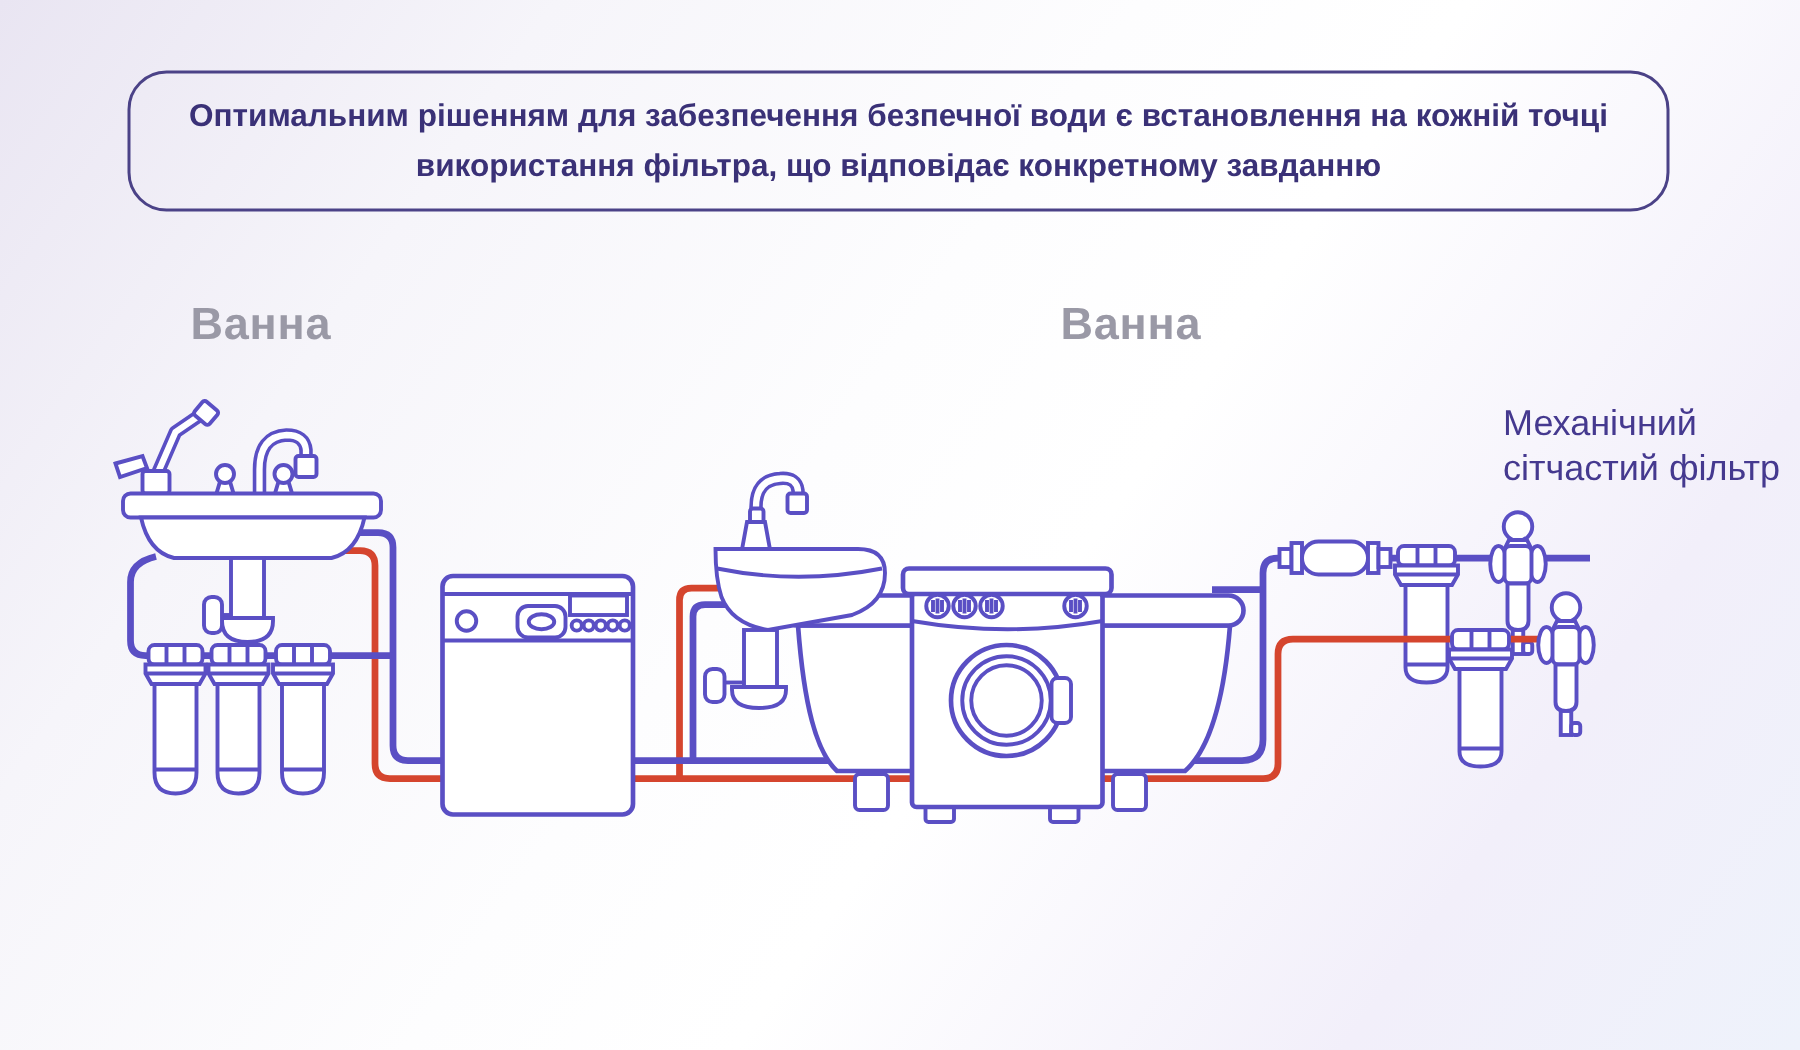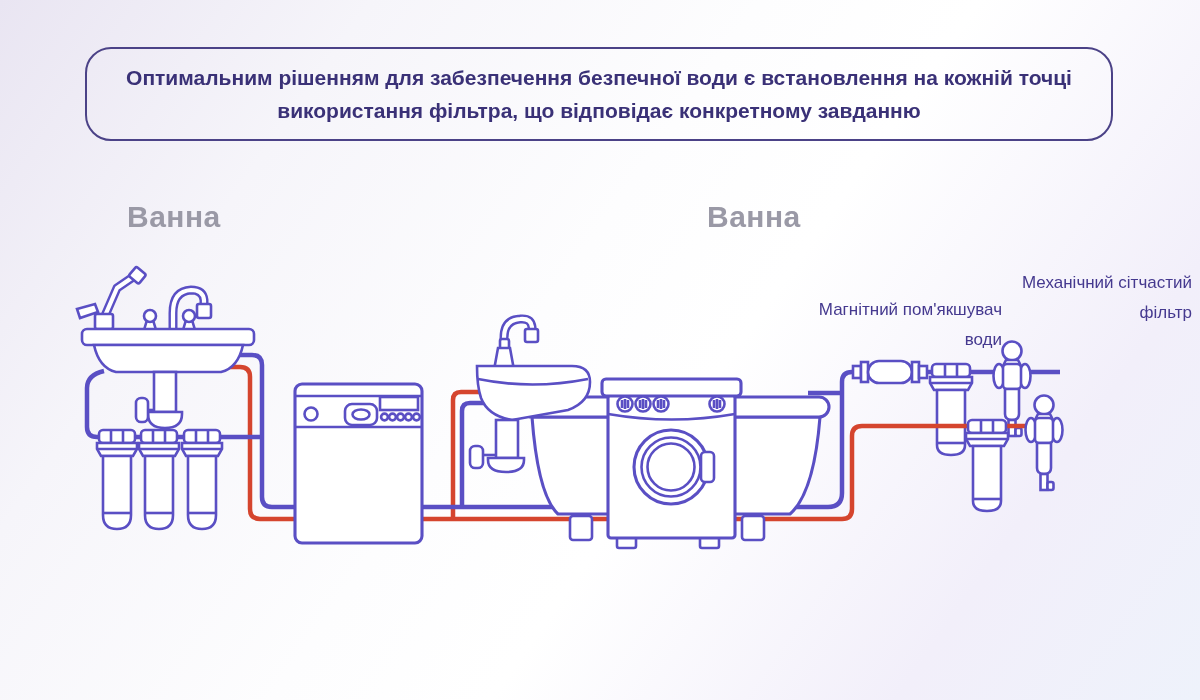--- a/index.html
+++ b/index.html
@@ -19,22 +19,22 @@
     border:2px solid var(--border);border-radius:26px;
     display:flex;align-items:center;justify-content:center;
     color:var(--banner);font-size:21px;line-height:33px;font-weight:700;
     text-align:center;padding:0 38px;
   }
   .section-title{
     position:absolute;color:var(--section);font-size:30px;font-weight:700;
     letter-spacing:.5px;
   }
   .diag-label{
-    position:absolute;color:var(--label);font-size:17px;line-height:30px;
-    font-weight:500;text-align:right;
+    position:absolute;color:var(--label);font-size:24px;line-height:30px;
+    font-weight:500;text-align:left;
   }
   svg{position:absolute;left:0;top:0;}
   .ln{fill:none;stroke:var(--line);stroke-width:2.6;}
   .wh{fill:var(--fill);stroke:var(--line);stroke-width:2.6;}
   .app{fill:var(--fill);stroke:var(--line);stroke-width:3.1;}
   .pipe-c{fill:none;stroke:var(--line);stroke-width:4.5;}
   .pipe-h{fill:none;stroke:var(--hot);stroke-width:4.5;}
   .tube{fill:none;stroke:var(--line);stroke-width:9;}
   .tube-i{fill:none;stroke:var(--fill);stroke-width:4.2;}
 </style>
@@ -219,15 +219,14 @@
       <rect class="wh" x="1015.5" y="428" width="6" height="8" rx="2"></rect>
     </g>
 
     <path class="pipe-h" d="M930,426 H1063"></path>
 
     <use href="#cart" transform="translate(36,56)"></use>
 
     <use href="#meshf" transform="translate(32,54)"></use>
   </svg>
 
-  <div class="diag-label" style="left:778px;top:295px;width:224px;">Магнітний пом'якшувач води</div>
   <div class="diag-label" style="left:1002px;top:268px;width:190px;">Механічний сітчастий фільтр</div>
 </div>
 
 </body></html>

